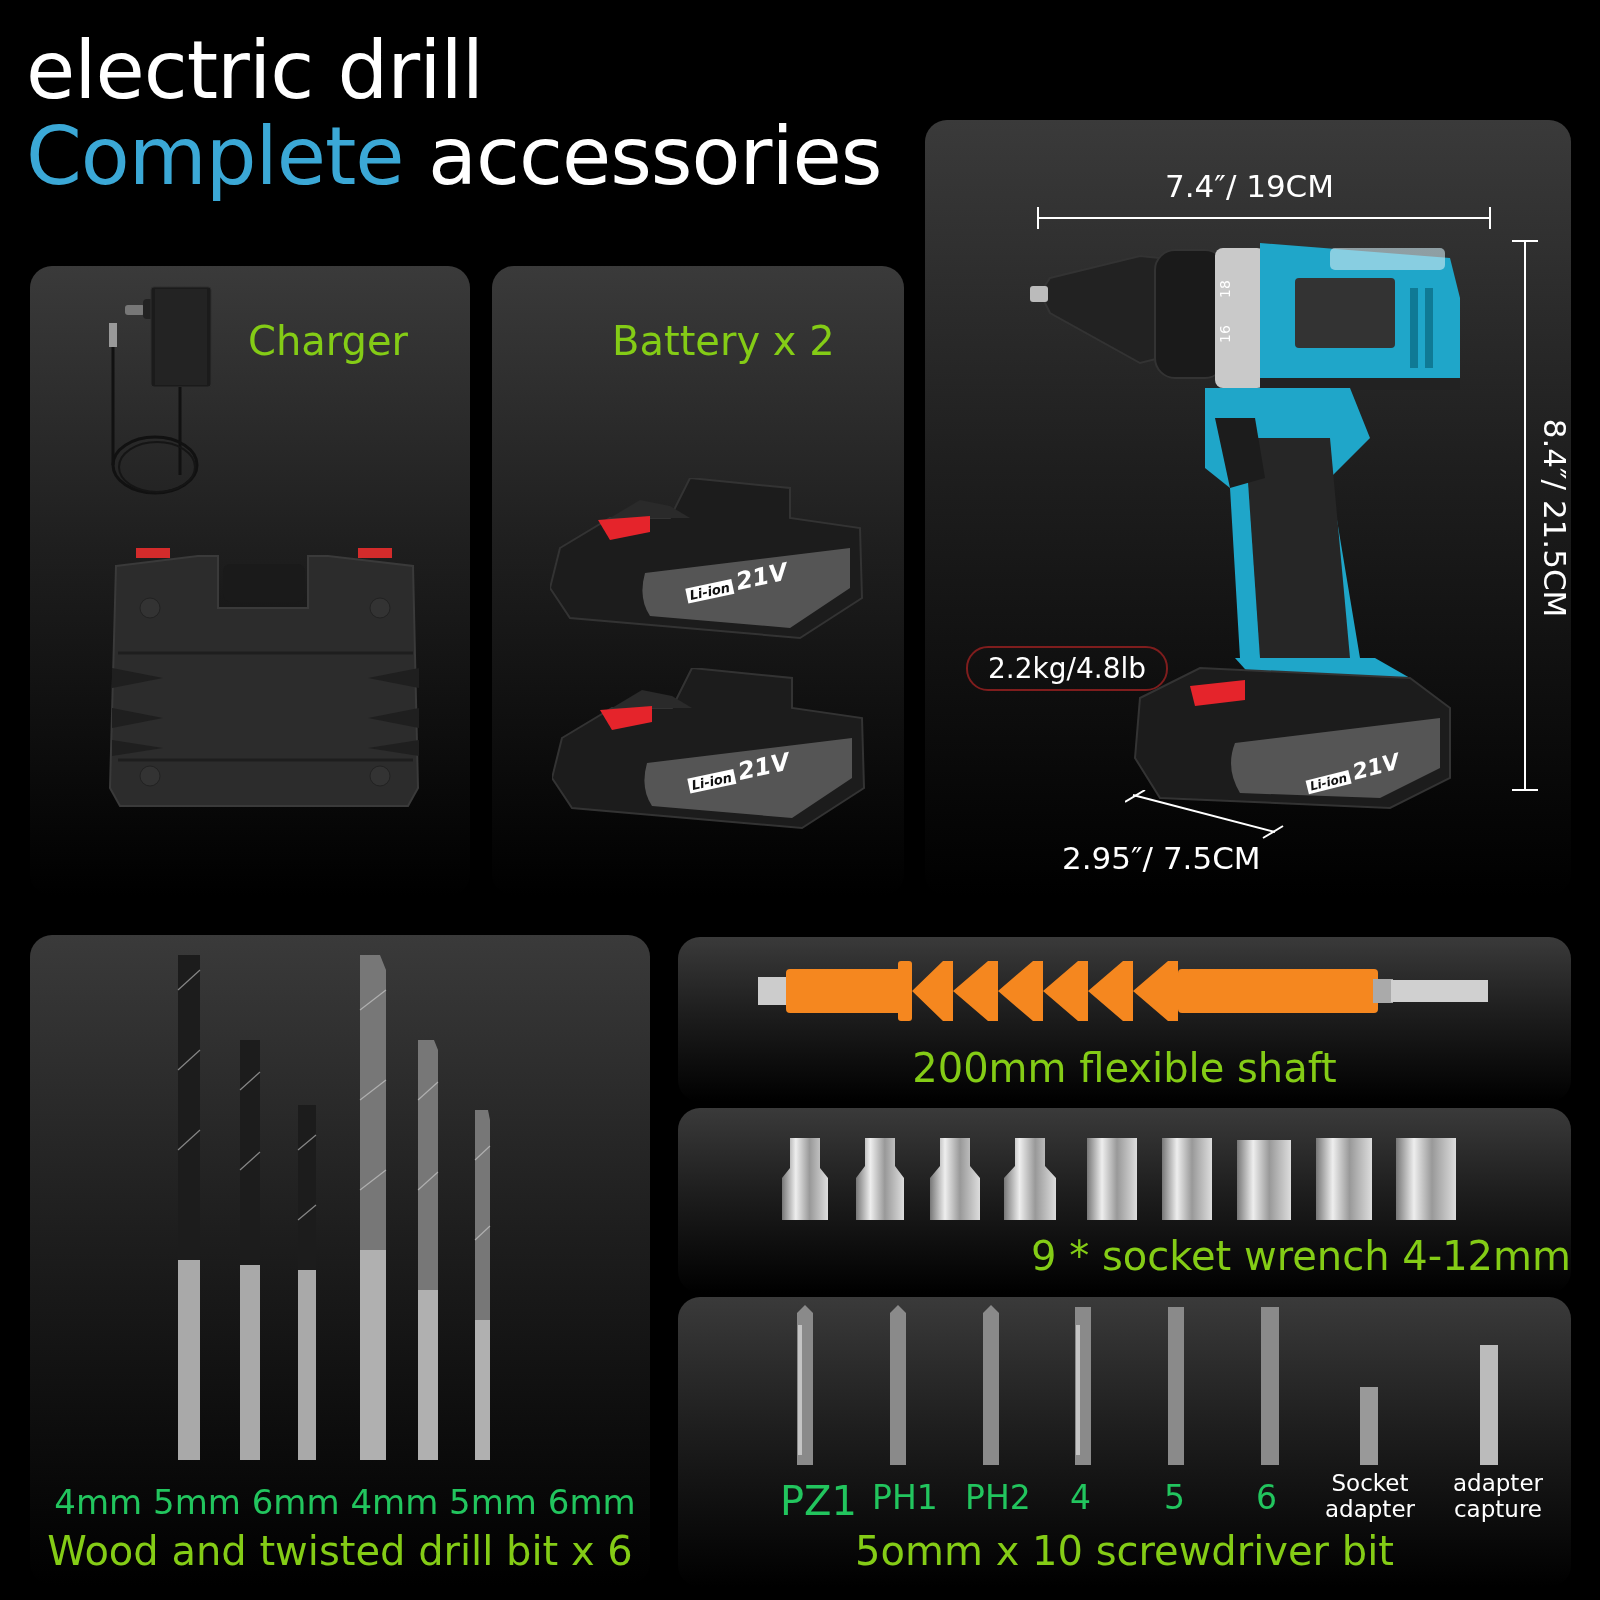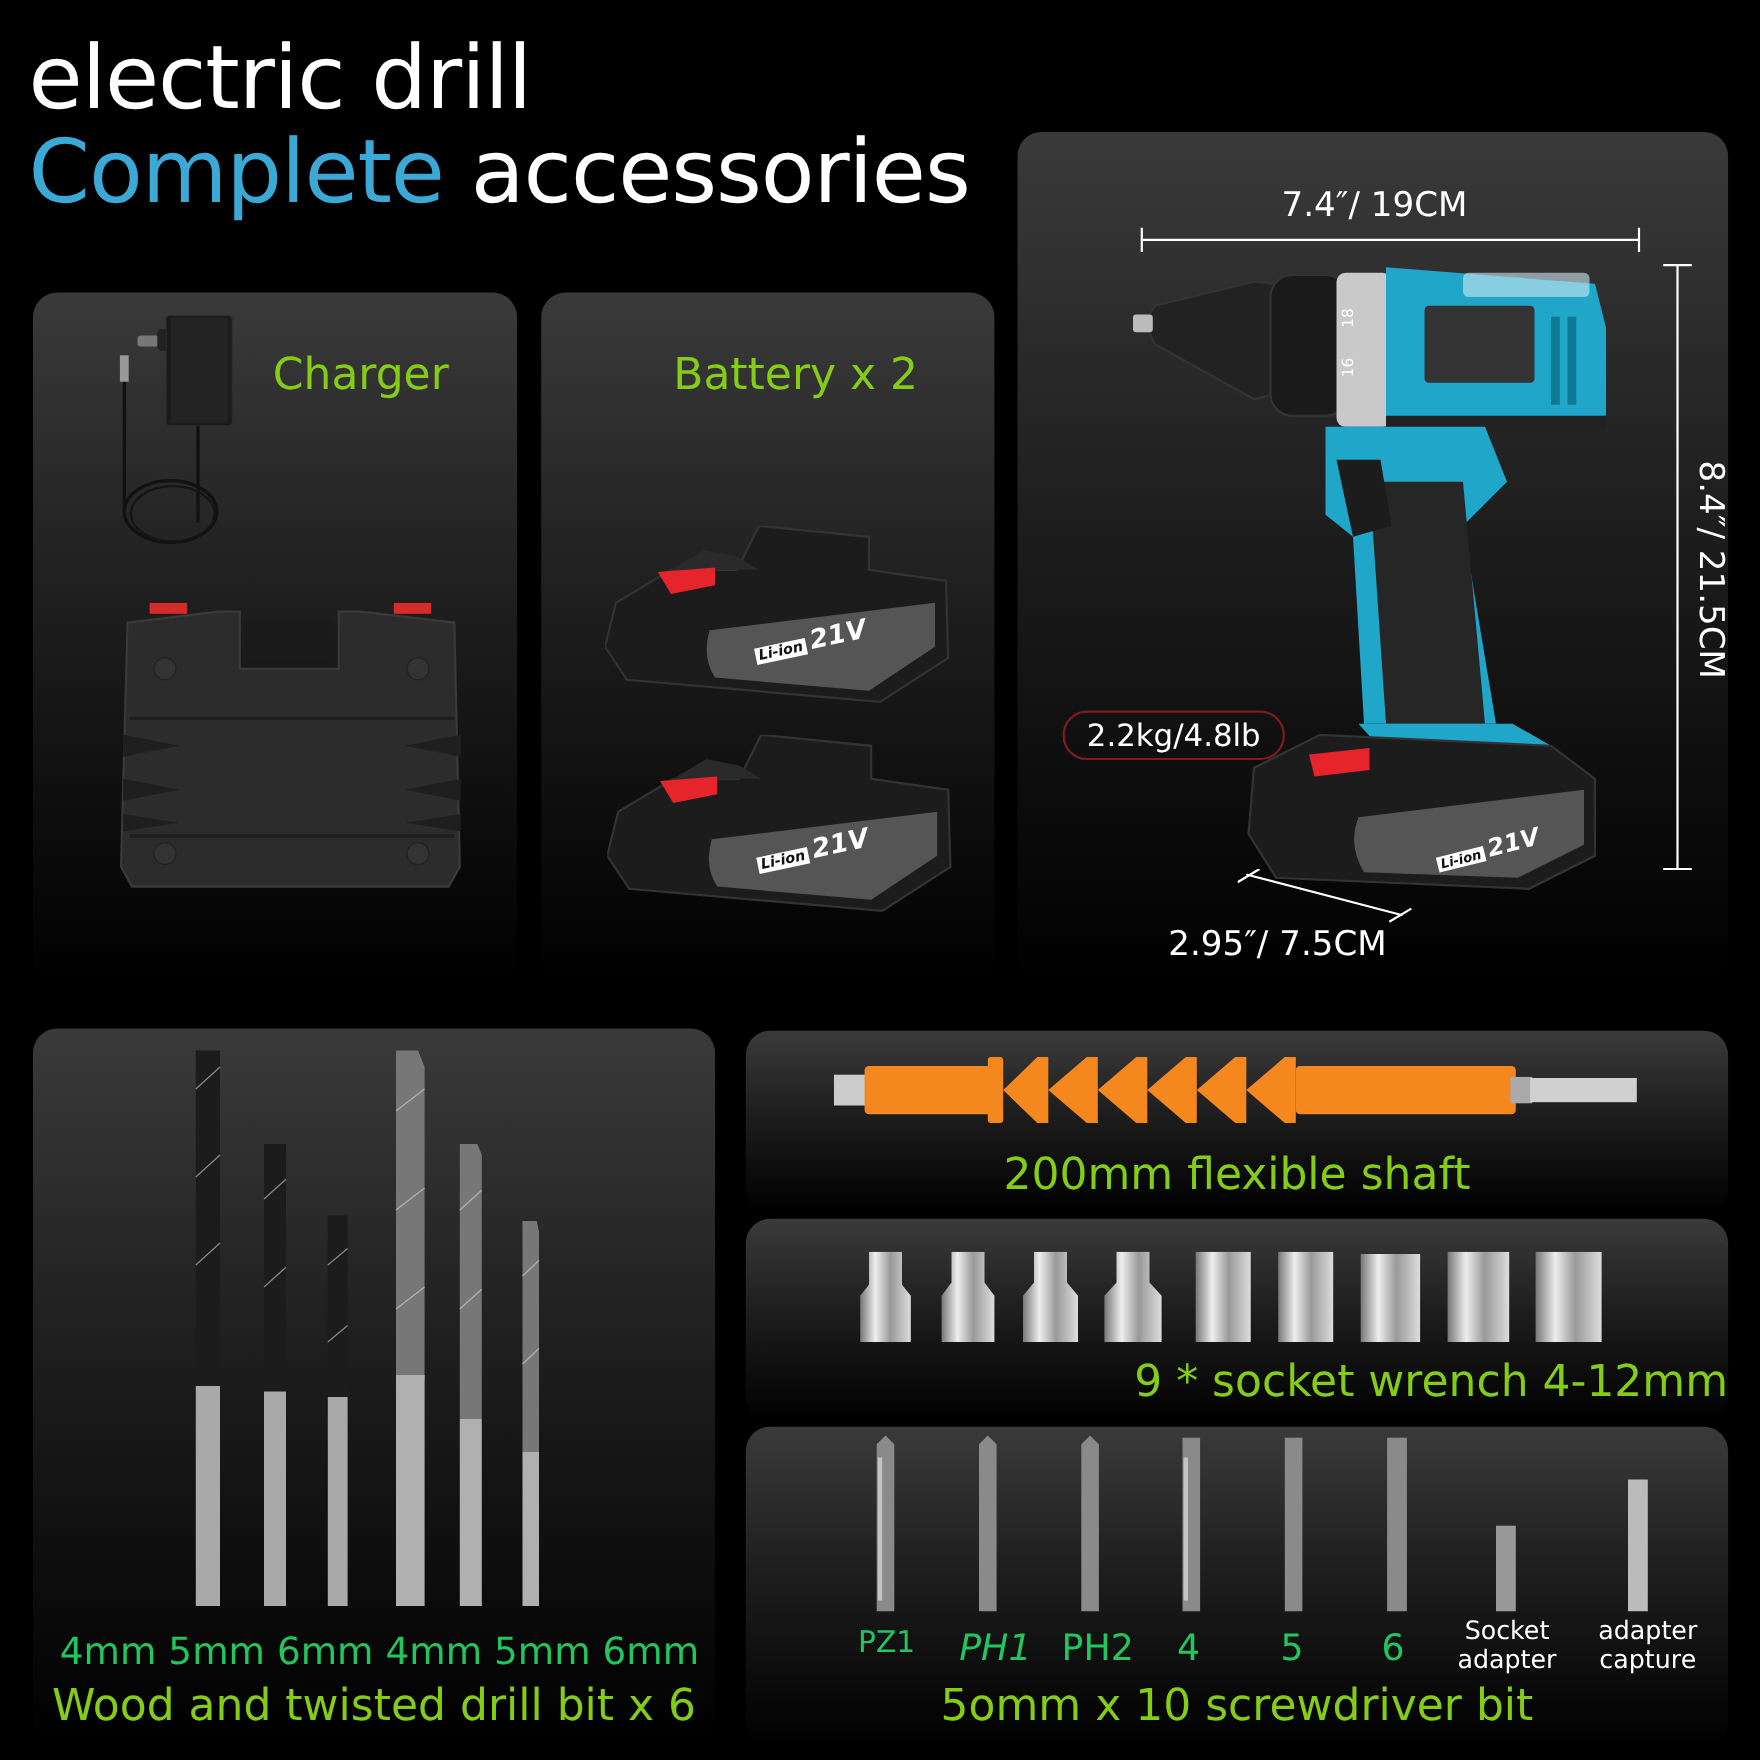--- a/index.html
+++ b/index.html
@@ -235,22 +235,22 @@
       <rect x="580" y="82" width="18" height="78" fill="#999"></rect>
       <rect x="700" y="40" width="18" height="120" fill="#bbb"></rect>
     </g>
     <g fill="#ddd" opacity=".7">
       <rect x="18" y="20" width="4" height="130"></rect>
         <rect x="296" y="20" width="4" height="130"></rect>
     </g>
   </svg>
 </div>
 <div class="abs" style="left:760px;top:1478px;width:600px;height:40px;">
-  <span class="abs lbl-white" style="left:20px;top:0;font-size:27px;">PZ1</span>
-  <span class="abs lbl-white" style="left:112px;top:0;font-size:33px;font-style:italic;">PH1</span>
+  <span class="abs lbl-white" style="left:20px;top:0;font-size:40px;">PZ1</span>
+  <span class="abs lbl-white" style="left:112px;top:0;font-size:33px;">PH1</span>
   <span class="abs lbl-white" style="left:205px;top:0;font-size:33px;">PH2</span>
   <span class="abs lbl-white" style="left:310px;top:0;font-size:33px;">4</span>
   <span class="abs lbl-white" style="left:404px;top:0;font-size:33px;">5</span>
   <span class="abs lbl-white" style="left:496px;top:0;font-size:33px;">6</span>
 </div>
 <div class="abs center" style="left:1310px;top:1470px;width:120px;font-size:23px;line-height:26px;">
   <div>Socket</div>
   <div>adapter</div>
 </div>
 <div class="abs center" style="left:1438px;top:1470px;width:120px;font-size:23px;line-height:26px;">

